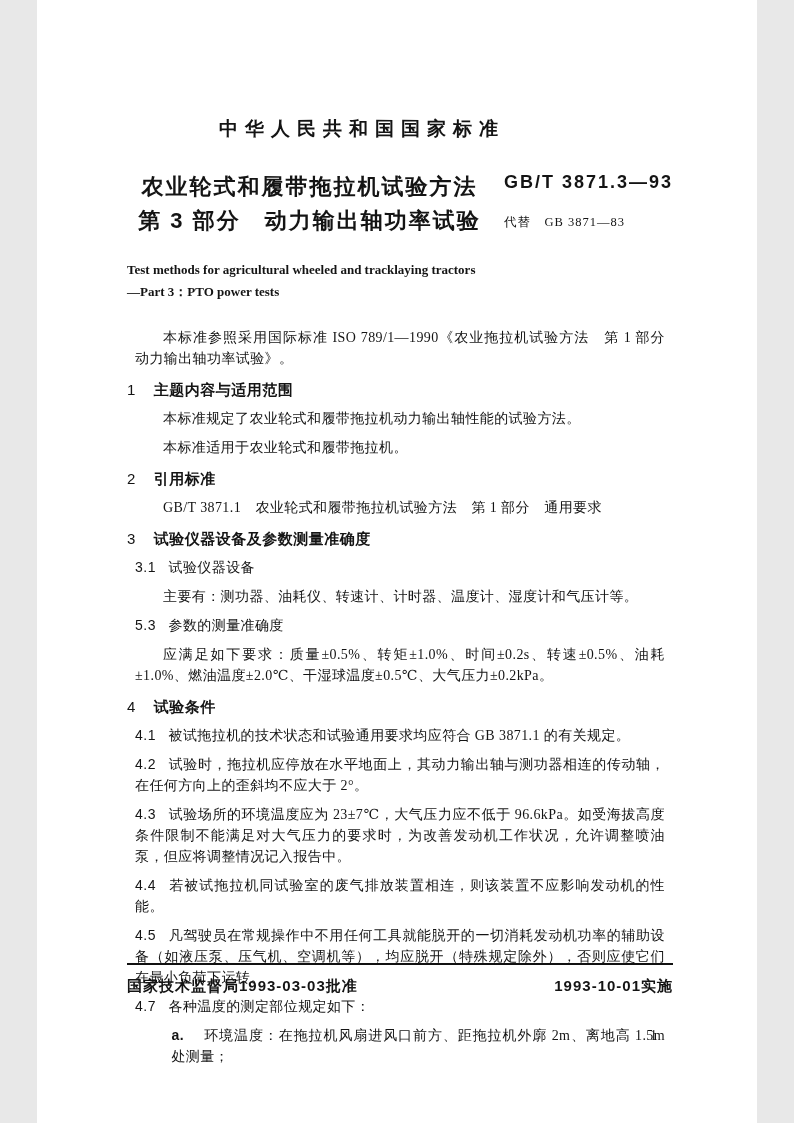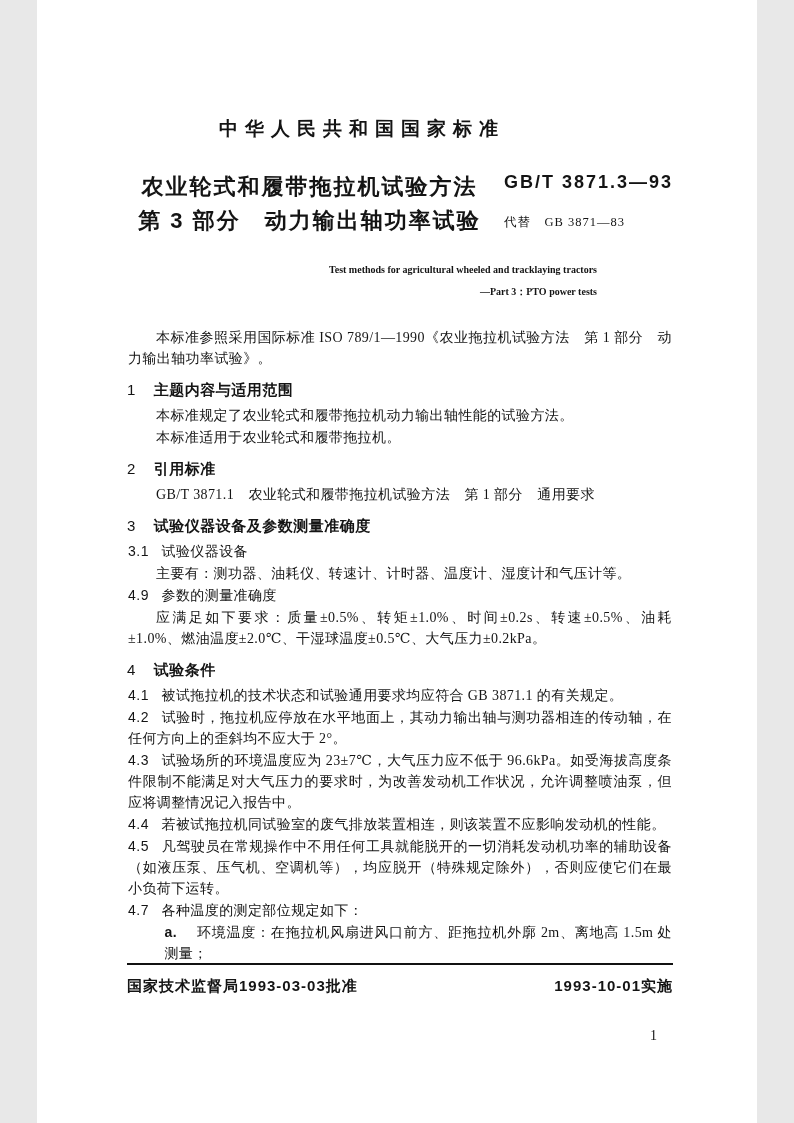--- a/index.html
+++ b/index.html
@@ -60,31 +60,31 @@
   }
   .replaces {
     font-family: "Liberation Serif", "DejaVu Serif", serif;
     font-size: 12.5px;
     letter-spacing: 1px;
     margin-top: 21px;
     white-space: nowrap;
   }
   .english-title {
     width: 470px;
-    text-align: right;
+    text-align: left;
     font-weight: bold;
-    font-size: 10px;
+    font-size: 13px;
     line-height: 22px;
     margin-top: 21px;
   }
 
   
   .body-text { margin-top: 24px; }
   .para {
-    margin: 1px;
+    margin: 8px;
     font-size: 14px;
     line-height: 21px;
     letter-spacing: 0.4px;
     text-align: justify;
   }
   .para.indent { text-indent: 2em; }
   .para.sub { padding-left: 2.6em; }
   .clause-num {
     font-family: "Liberation Sans", "DejaVu Sans", sans-serif;
     margin-right: 0.9em;
@@ -160,21 +160,21 @@
           <p class="para indent">本标准适用于农业轮式和履带拖拉机。</p>
         </section>
         <section class="section">
           <h2 class="sec-heading"><span class="sec-num">2</span><span>引用标准</span></h2>
           <p class="para indent">GB/T 3871.1　农业轮式和履带拖拉机试验方法　第 1 部分　通用要求</p>
         </section>
         <section class="section">
           <h2 class="sec-heading"><span class="sec-num">3</span><span>试验仪器设备及参数测量准确度</span></h2>
           <p class="para"><span class="clause-num">3.1</span>试验仪器设备</p>
           <p class="para indent">主要有：测功器、油耗仪、转速计、计时器、温度计、湿度计和气压计等。</p>
-          <p class="para"><span class="clause-num">4.9</span>参数的测量准确度</p>
+          <p class="para"><span class="clause-num">5.3</span>参数的测量准确度</p>
           <p class="para indent">应满足如下要求：质量±0.5%、转矩±1.0%、时间±0.2s、转速±0.5%、油耗±1.0%、燃油温度±2.0℃、干湿球温度±0.5℃、大气压力±0.2kPa。</p>
         </section>
         <section class="section">
           <h2 class="sec-heading"><span class="sec-num">4</span><span>试验条件</span></h2>
           <p class="para"><span class="clause-num">4.1</span>被试拖拉机的技术状态和试验通用要求均应符合 GB 3871.1 的有关规定。</p>
           <p class="para"><span class="clause-num">4.2</span>试验时，拖拉机应停放在水平地面上，其动力输出轴与测功器相连的传动轴，在任何方向上的歪斜均不应大于 2°。</p>
           <p class="para"><span class="clause-num">4.3</span>试验场所的环境温度应为 23±7℃，大气压力应不低于 96.6kPa。如受海拔高度条件限制不能满足对大气压力的要求时，为改善发动机工作状况，允许调整喷油泵，但应将调整情况记入报告中。</p>
           <p class="para"><span class="clause-num">4.4</span>若被试拖拉机同试验室的废气排放装置相连，则该装置不应影响发动机的性能。</p>
           <p class="para"><span class="clause-num">4.5</span>凡驾驶员在常规操作中不用任何工具就能脱开的一切消耗发动机功率的辅助设备（如液压泵、压气机、空调机等），均应脱开（特殊规定除外），否则应使它们在最小负荷下运转。</p>
           <p class="para"><span class="clause-num">4.7</span>各种温度的测定部位规定如下：</p>

